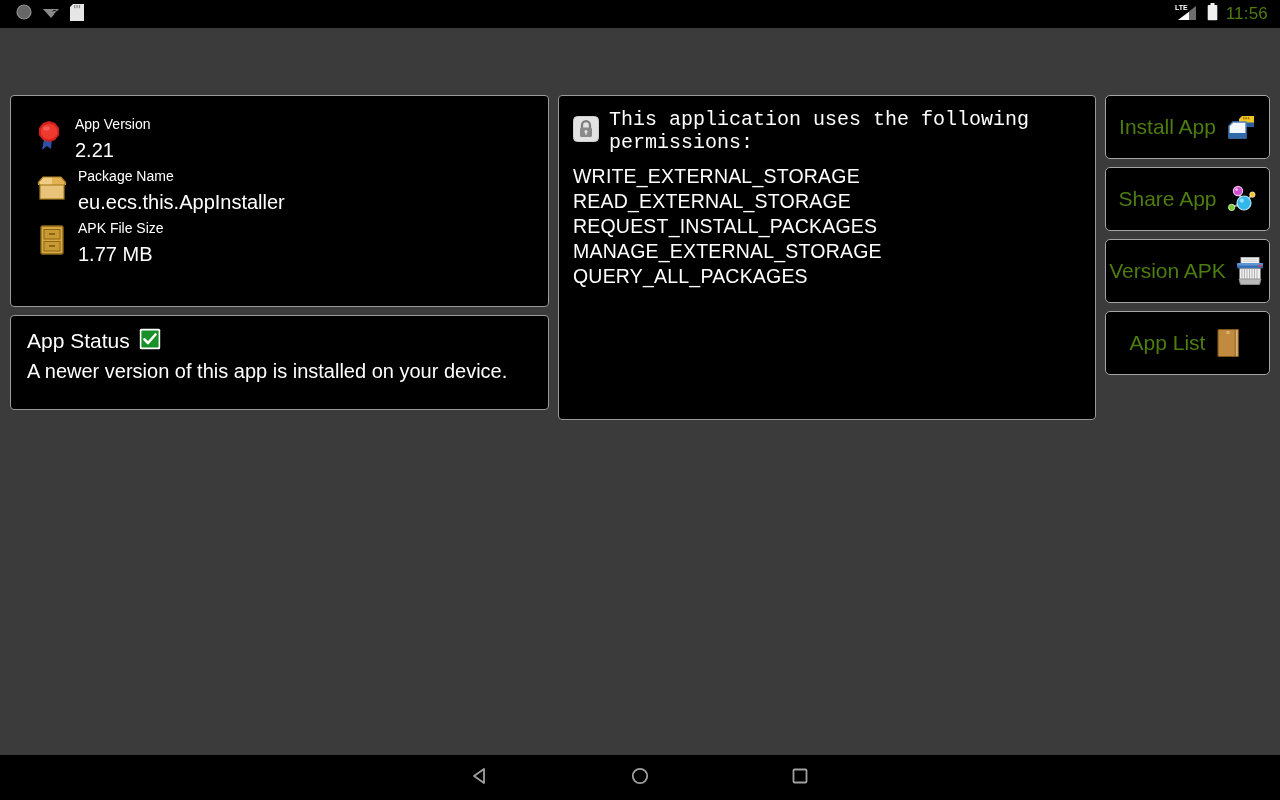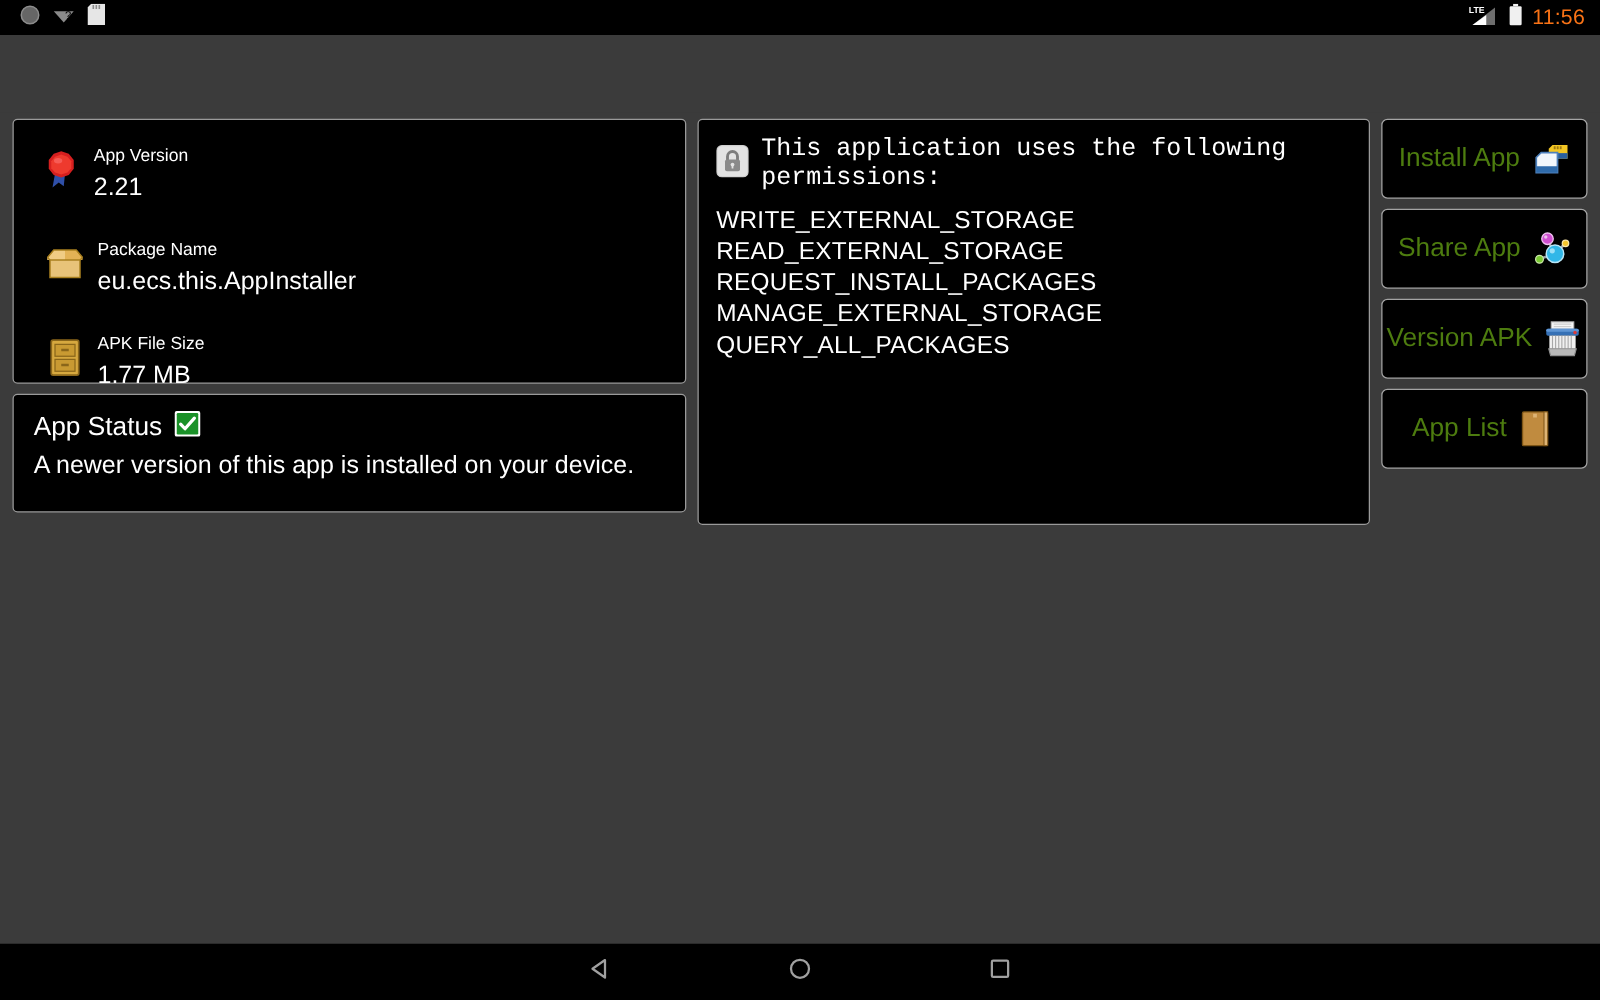--- a/index.html
+++ b/index.html
@@ -12,21 +12,21 @@
   #screen { position: relative; width: 1280px; height: 800px; background: #3b3b3b; }
 
   
   #status-bar {
     position: absolute; left: 0; top: 0; width: 1280px; height: 28px;
     background: #000; display: flex; align-items: center;
   }
   #status-left { display: flex; align-items: center; gap: 10px; padding-left: 16px; }
   #status-right { margin-left: auto; display: flex; align-items: center; gap: 8px; padding-right: 12px; }
   .sb-icon { display: block; }
-  #clock { color: #f97316; font-size: 17px; letter-spacing: 0.2px; }
+  #clock { color: #4d7c0f; font-size: 17px; letter-spacing: 0.2px; }
 
   
   #title-bar {
     position: absolute; left: 0; top: 28px; width: 1280px; height: 62px;
     background: #000; display: flex; align-items: center; justify-content: center;
   }
   #title-wrap { display: flex; align-items: center; gap: 16px; }
   #app-icon-badge {
     width: 48px; height: 48px; border-radius: 10px;
     background: linear-gradient(#e7f0fb, #cfe0f5);
@@ -39,21 +39,21 @@
   #content { position: absolute; left: 0; top: 90px; width: 1280px; height: 665px; background: #3b3b3b; }
 
   .panel {
     position: absolute; background: #000;
     border: 1px solid #9a9a9a; border-radius: 4px;
   }
 
   
   #info-panel { left: 10px; top: 5px; width: 539px; height: 212px; }
   .info-row { display: flex; align-items: flex-start; padding: 0 0 0 20px; }
-  .info-row + .info-row { margin-top: 24px; padding-left: 23px; }
+  .info-row + .info-row { margin-top: 1px; padding-left: 23px; }
   .info-ico { width: 36px; min-width: 36px; height: 40px; display: flex; align-items: center; justify-content: center; margin-top: 4px; }
   .info-text { padding-left: 8px; }
   .info-label { color: #ffffff; font-size: 14px; line-height: 25px; }
   .info-value { color: #ffffff; font-size: 20px; line-height: 26px; }
 
   
   #status-panel { left: 10px; top: 225px; width: 539px; height: 95px; padding: 12px 16px; }
   #status-head { display: flex; align-items: center; gap: 9px; }
   #status-title { color: #fff; font-size: 21px; }
   #status-msg { color: #fff; font-size: 20px; line-height: 26px; margin-top: 4px; }

